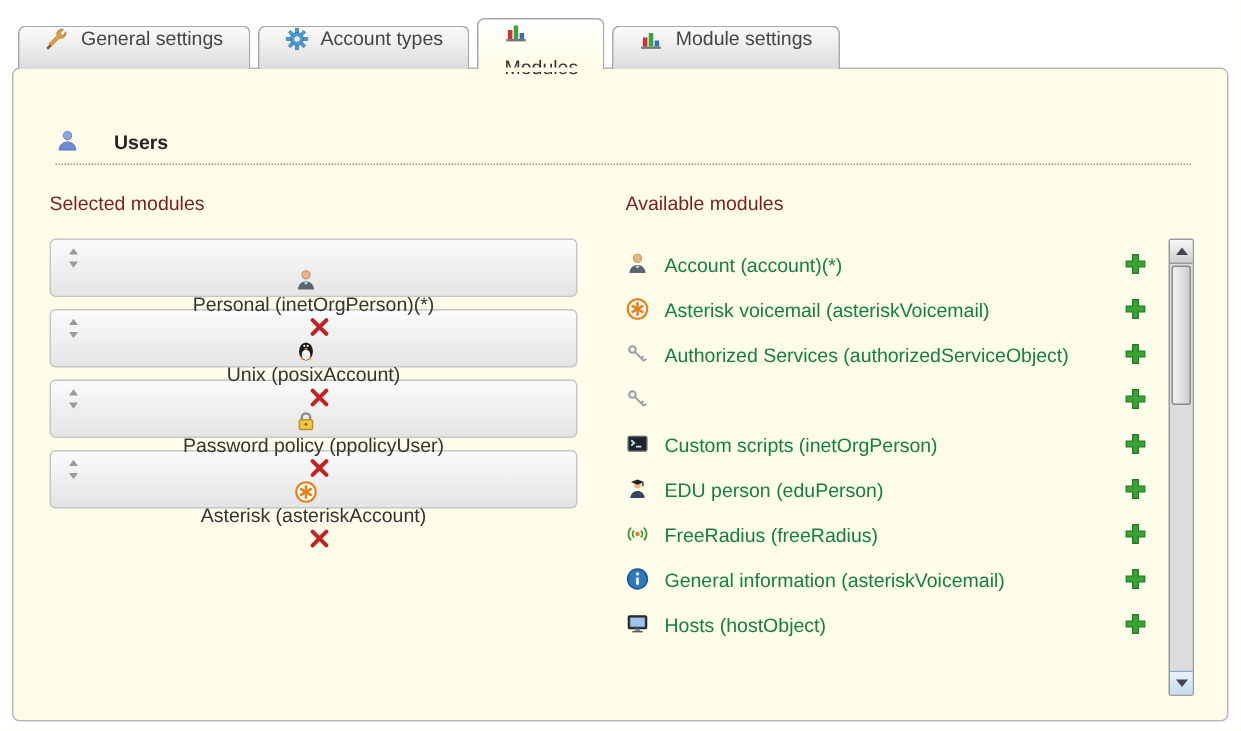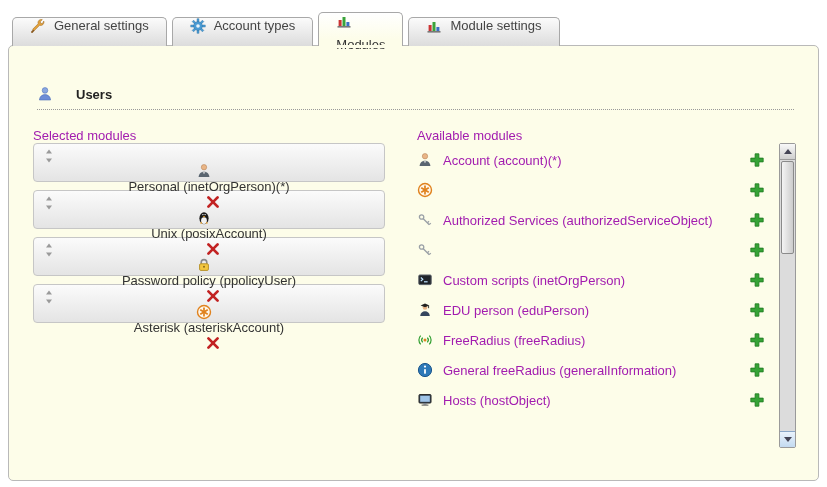--- a/index.html
+++ b/index.html
@@ -71,21 +71,21 @@
     font-weight: bold;
     color: #222;
     margin: 22px 2px 0 6px;
     padding-bottom: 7px;
     border-bottom: 1px dotted #999;
   }
 
   .columns { display: flex; margin-top: 18px; }
   .col-left { width: 352px; margin-left: 2px; flex: none; }
   .col-right { flex: 1; margin-left: 32px; display: flex; flex-direction: column; }
-  .col-heading { color: #a21caf; }
+  .col-heading { color: #7f1d1d; margin-bottom: 16px; }
 
   
   .sel-row {
     display: flex;
     align-items: center;
     height: 39px;
     background: linear-gradient(#fbfbfb, #e4e4e4);
     border: 1px solid #c6c6c6;
     border-radius: 4px;
     margin-bottom: 8px;
@@ -95,21 +95,21 @@
   .sel-row .drag { align-self: flex-start; margin: 5px 13px 0 0; cursor: grab; display: flex; }
   .sel-row .mod-icon { margin-right: 10px; display: flex; width: 16px; height: 16px; }
   .sel-row .lbl { flex: 1; color: #333; }
   .sel-row .del { margin-left: 8px; cursor: pointer; display: flex; width: 16px; height: 16px; }
 
   
   .avail-wrap { display: flex; flex: 1; align-items: stretch; }
   .avail-list { flex: 1; padding-top: 2px; }
   .avail-row { display: flex; align-items: center; height: 30px; }
   .avail-row .mod-icon { margin-right: 9px; display: flex; width: 17px; height: 17px; }
-  .avail-row .lbl { color: #a21caf; }
+  .avail-row .lbl { color: #15803d; }
   .avail-row .add { margin-left: auto; margin-right: 14px; cursor: pointer; display: flex; width: 16px; height: 16px; }
 
   
   .scrollbar {
     width: 17px;
     height: 305px;
     display: flex;
     flex-direction: column;
     border: 1px solid #9a9a9a;
     background: #e2e2e2;
@@ -355,20 +355,21 @@
               <span class="mod-icon">
                 <svg viewBox="0 0 16 16" width="16" height="16">
                   <circle cx="8" cy="8" r="6.5" fill="#fff7ea" stroke="#e0821e" stroke-width="1.4"></circle>
                   <g stroke="#e0821e" stroke-width="1.7" stroke-linecap="round">
                     <line x1="8" y1="4.2" x2="8" y2="11.8"></line>
                     <line x1="4.7" y1="6.1" x2="11.3" y2="9.9"></line>
                     <line x1="4.7" y1="9.9" x2="11.3" y2="6.1"></line>
                   </g>
                 </svg>
               </span>
+              <span class="lbl">Asterisk voicemail (asteriskVoicemail)</span>
               <span class="add">
                 <svg viewBox="0 0 16 16" width="16" height="16">
                   <path d="M6.1 1.8h3.8v4.3h4.3v3.8H9.9v4.3H6.1V9.9H1.8V6.1h4.3z" fill="#36a336" stroke="#1f7a1f" stroke-width="0.8"></path>
                 </svg>
               </span>
             </div>
 
             <div class="avail-row">
               <span class="mod-icon">
                 <svg viewBox="0 0 16 16" width="16" height="16">
@@ -460,21 +461,21 @@
             </div>
 
             <div class="avail-row">
               <span class="mod-icon">
                 <svg viewBox="0 0 16 16" width="16" height="16">
                   <circle cx="8" cy="8" r="6.6" fill="#2e79b8" stroke="#1d578c"></circle>
                   <rect x="7.1" y="6.9" width="1.8" height="5" rx="0.8" fill="#fff"></rect>
                   <circle cx="8" cy="4.6" r="1.1" fill="#fff"></circle>
                 </svg>
               </span>
-              <span class="lbl">General freeRadius (generalInformation)</span>
+              <span class="lbl">General information (asteriskVoicemail)</span>
               <span class="add">
                 <svg viewBox="0 0 16 16" width="16" height="16">
                   <path d="M6.1 1.8h3.8v4.3h4.3v3.8H9.9v4.3H6.1V9.9H1.8V6.1h4.3z" fill="#36a336" stroke="#1f7a1f" stroke-width="0.8"></path>
                 </svg>
               </span>
             </div>
 
 
             <div class="avail-row">
               <span class="mod-icon">

